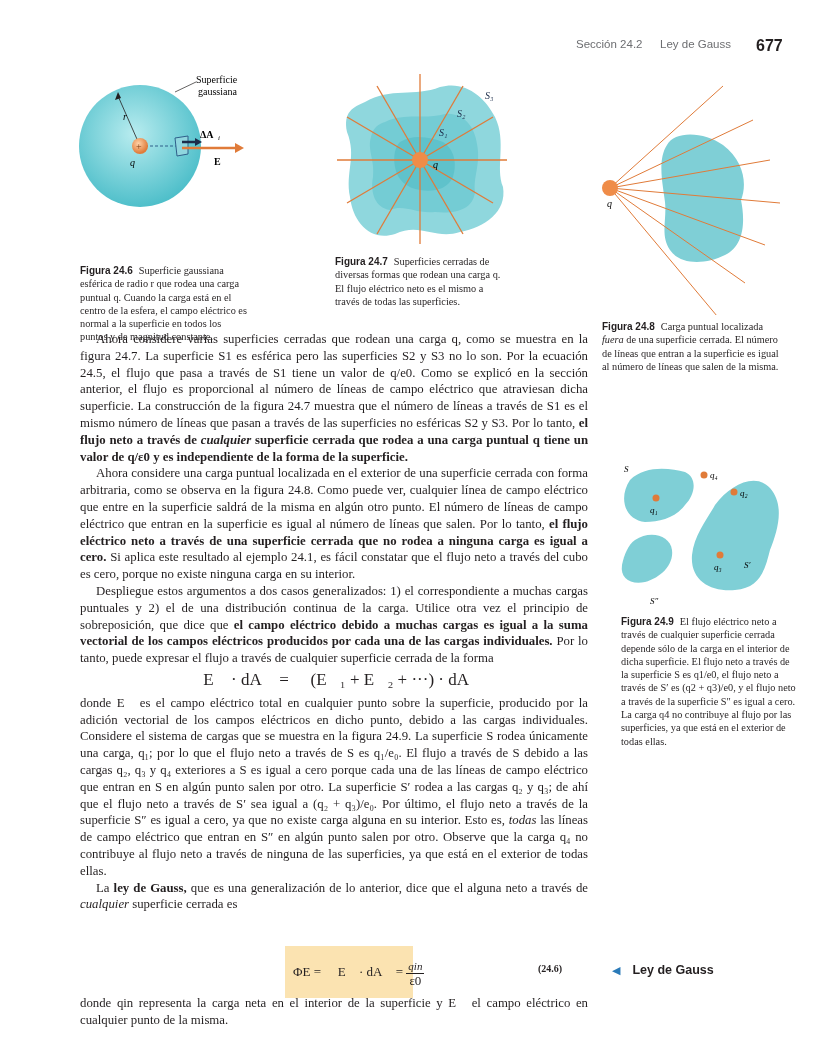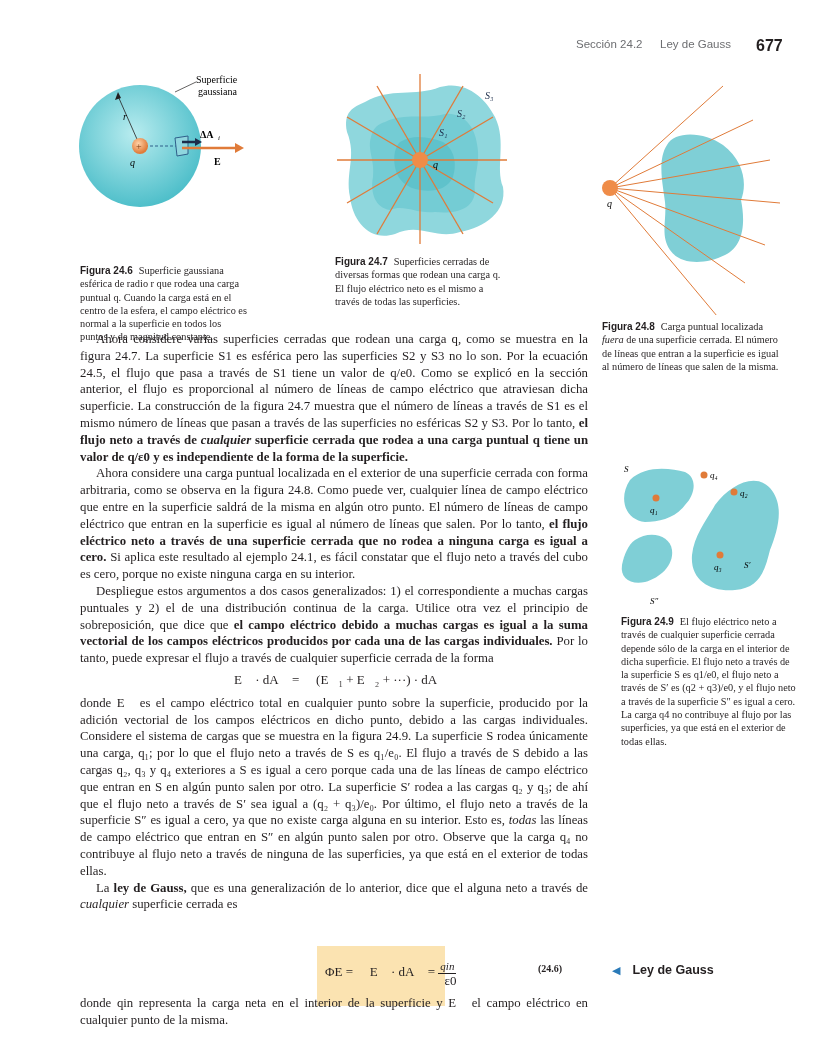--- a/index.html
+++ b/index.html
@@ -9,29 +9,29 @@
   .header { top:38px; left:560px; width:230px; font-family:"Liberation Sans","DejaVu Sans",sans-serif;
             font-size:11.5px; color:#6d6e71; display:flex; gap:0; }
   .header .sec { position:absolute; left:16px; white-space:nowrap; }
   .header .title { position:absolute; left:100px; white-space:nowrap; }
   .header .pnum { position:absolute; left:196px; font-weight:bold; color:#231f20; font-size:16px; top:-1px; }
   .caption { font-size:10.3px; line-height:13.3px; color:#231f20; }
   .caption .lbl { font-family:"Liberation Sans","DejaVu Sans",sans-serif; font-weight:bold; font-size:10px; margin-right:6px; }
   .body-text { left:80px; width:508px; font-size:12.8px; line-height:16.8px; text-align:justify; }
   .body-text p { margin:0; text-indent:16px; }
   .body-text p.noindent { text-indent:0; }
-  .eq1 { text-align:center; font-size:13px; margin:5px 0 6px 0; }
-  .eqbox { left:285px; top:946px; width:128px; height:60px; background:#fbe3b1;margin-left:32px; }
+  .eq1 { text-align:center; font-size:17px; margin:5px 0 6px 0; }
+  .eqbox { left:285px; top:946px; width:128px; height:52px; background:#fbe3b1; }
   .eqnum { left:538px; top:963px; font-weight:bold; font-size:10px; }
   .marg { left:612px; top:963px; font-family:"Liberation Sans","DejaVu Sans",sans-serif; font-size:12.5px; color:#231f20;font-weight:bold; }
   .marg .tri { color:#2a7ab8; margin-right:12px; font-size:11px; }
   i { }
   b { font-weight:bold; }
   .frac { display:inline-block; vertical-align:middle; text-align:center; line-height:14px; }
-  .frac span { display:block;text-align:right; }
+  .frac span { display:block; }
   .frac .num { border-bottom:1px solid #231f20; padding:0 2px; }
 </style>
 </head>
 <body>
 
 <div class="abs header">
   <span class="sec">Sección 24.2</span>
   <span class="title">Ley de Gauss</span>
   <span class="pnum">677</span>
 </div>

